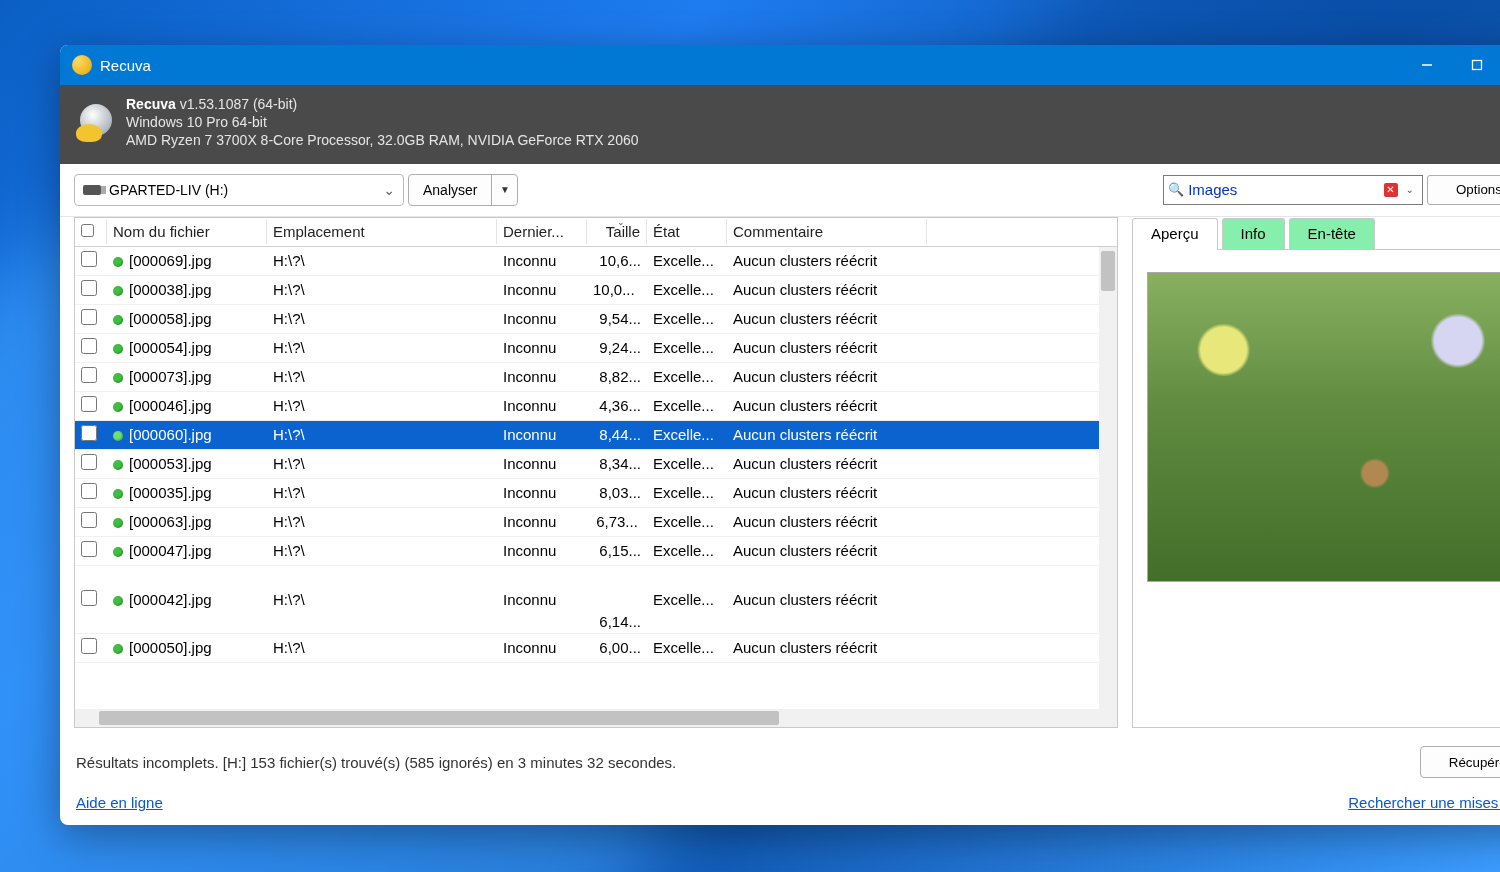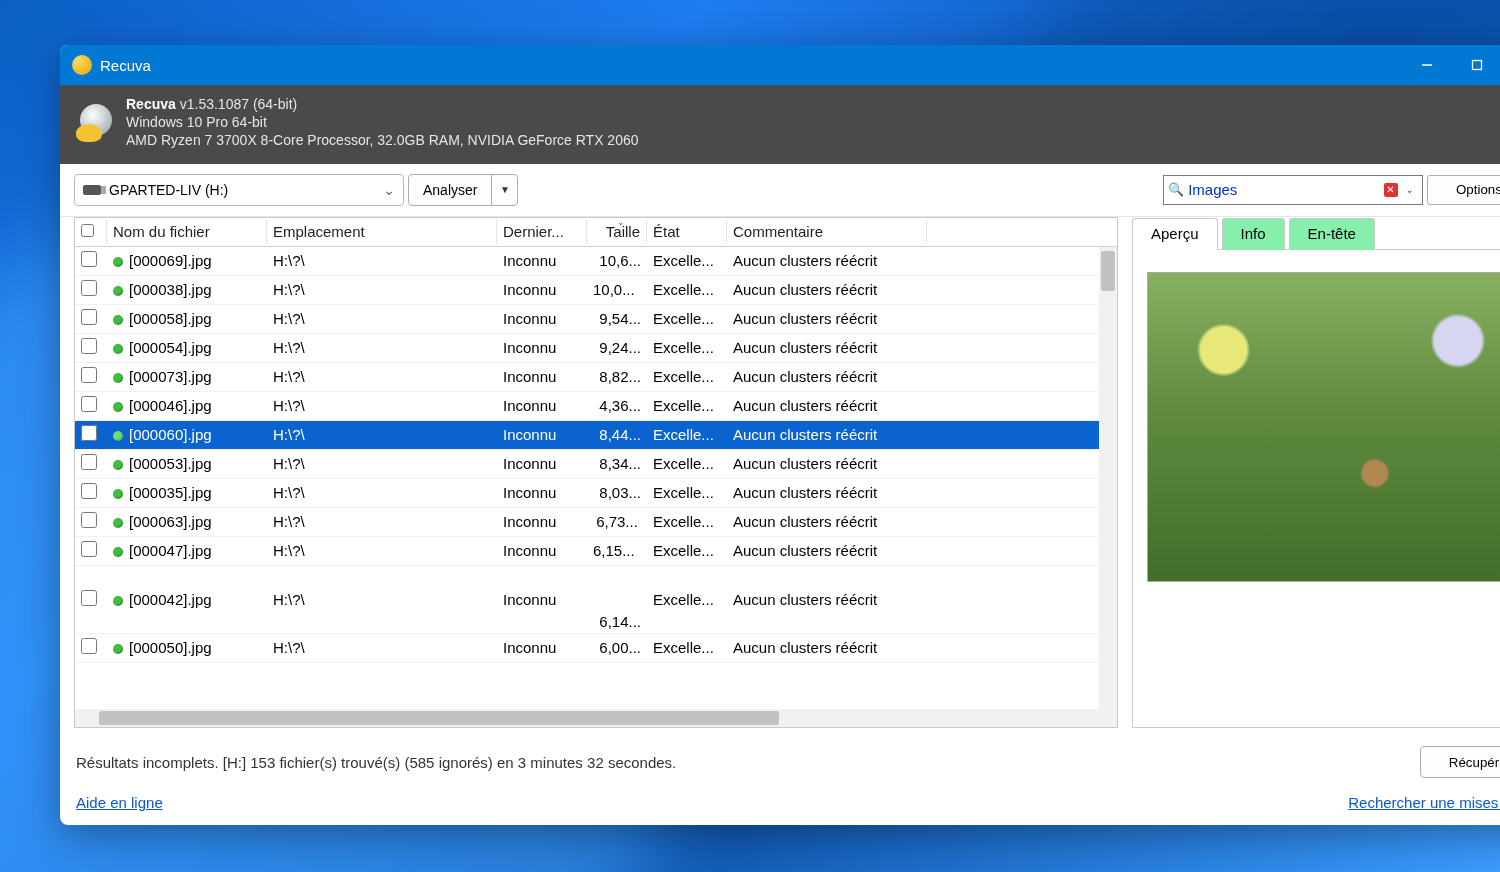--- a/index.html
+++ b/index.html
@@ -400,21 +400,21 @@
             <div>Inconnu</div>
             <div style="text-align:center;">6,73...</div>
             <div>Excelle...</div>
             <div>Aucun clusters réécrit</div>
           </div>
           <div class="trow">
             <div class="chk"><input type="checkbox" style=""></div>
             <div><span class="dot"></span>[000047].jpg</div>
             <div>H:\?\</div>
             <div>Inconnu</div>
-            <div style="">6,15...</div>
+            <div style="text-align:right;">6,15...</div>
             <div>Excelle...</div>
             <div>Aucun clusters réécrit</div>
           </div>
           <div class="trow">
             <div class="chk"><input type="checkbox" style=""></div>
             <div><span class="dot"></span>[000042].jpg</div>
             <div>H:\?\</div>
             <div>Inconnu</div>
             <div style="text-align:right;margin-top:44px;">6,14...</div>
             <div>Excelle...</div>

